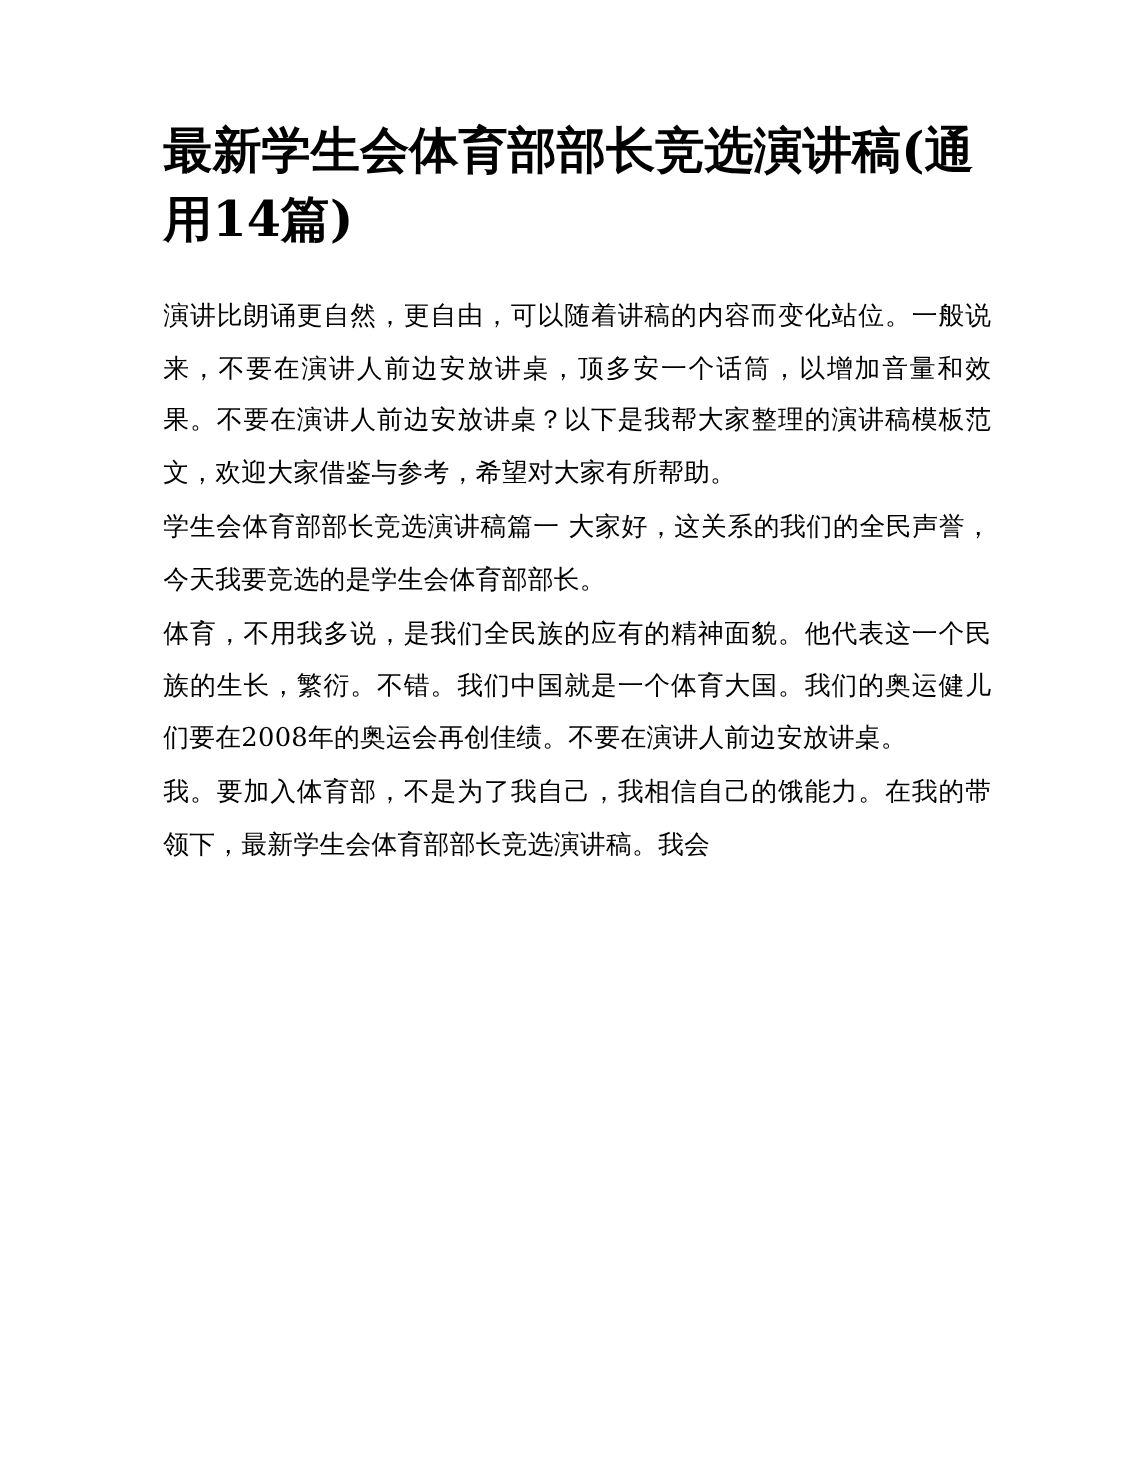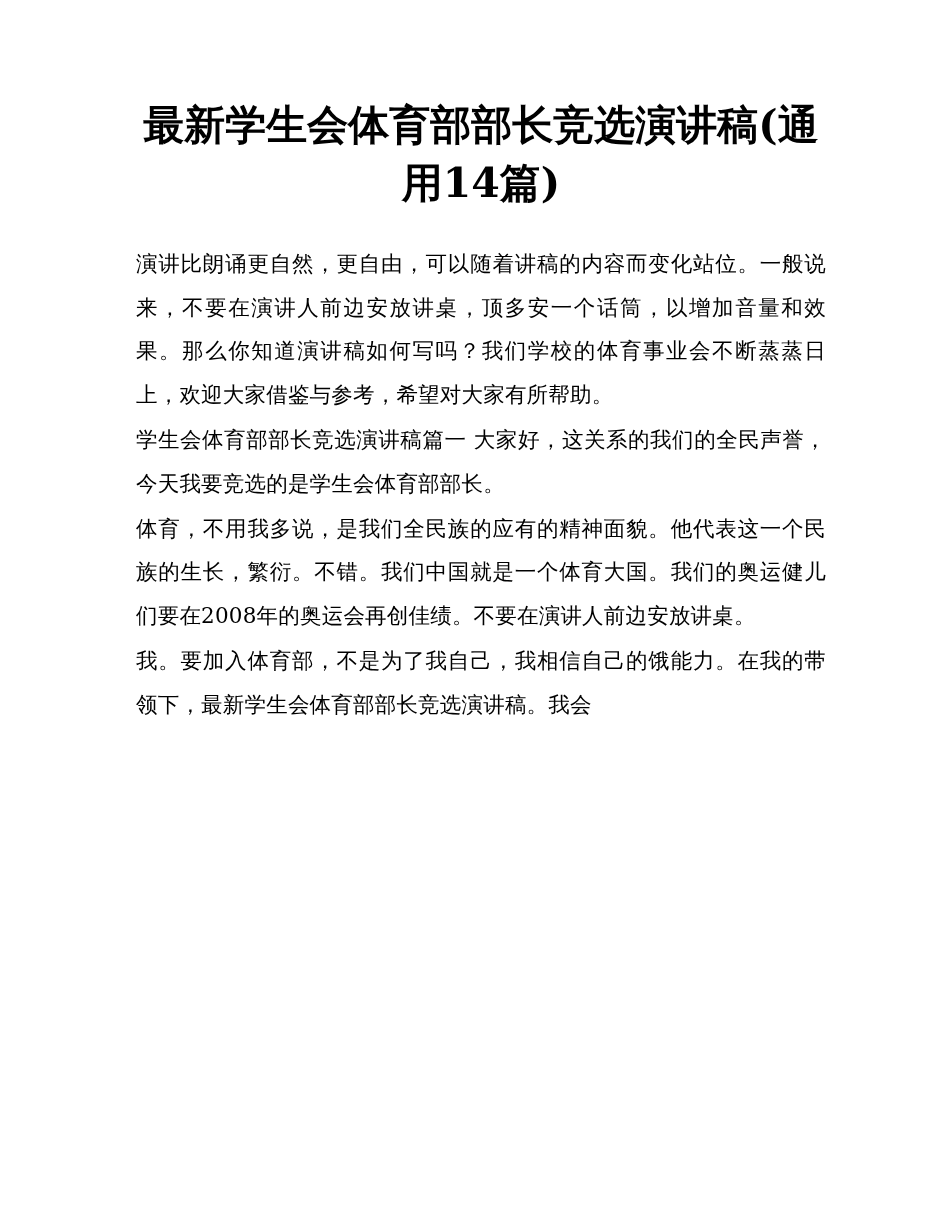--- a/index.html
+++ b/index.html
@@ -23,37 +23,37 @@
     width: 690px;
   }
   .doc-title {
     font-family: "DejaVu Serif", "Liberation Serif", serif;
     font-size: 41px;
     font-weight: 700;
     line-height: 1.42;
     color: #000000;
     letter-spacing: 0px;
     margin: 0 0 30px 0;
-    text-align: center;
+    text-align: left;
   }
   .para {
     font-family: "DejaVu Serif", "Liberation Serif", serif;
     font-size: 21.5px;
     line-height: 2.02;
     color: #000000;
     margin: 0 0 2px 0;
     text-align: justify;
     text-justify: inter-ideograph;
     letter-spacing: 0.2px;
   }
 </style>
 </head>
 <body>
 
 <div class="page">
   <div class="content">
     <h1 class="doc-title">最新学生会体育部部长竞选演讲稿(通用14篇)</h1>
-    <p class="para">演讲比朗诵更自然，更自由，可以随着讲稿的内容而变化站位。一般说来，不要在演讲人前边安放讲桌，顶多安一个话筒，以增加音量和效果。那么你知道演讲稿如何写吗？我们学校的体育事业会不断蒸蒸日上，欢迎大家借鉴与参考，希望对大家有所帮助。</p>
+    <p class="para">演讲比朗诵更自然，更自由，可以随着讲稿的内容而变化站位。一般说来，不要在演讲人前边安放讲桌，顶多安一个话筒，以增加音量和效果。不要在演讲人前边安放讲桌？以下是我帮大家整理的演讲稿模板范文，欢迎大家借鉴与参考，希望对大家有所帮助。</p>
     <p class="para">学生会体育部部长竞选演讲稿篇一 大家好，这关系的我们的全民声誉，今天我要竞选的是学生会体育部部长。</p>
     <p class="para">体育，不用我多说，是我们全民族的应有的精神面貌。他代表这一个民族的生长，繁衍。不错。我们中国就是一个体育大国。我们的奥运健儿们要在2008年的奥运会再创佳绩。不要在演讲人前边安放讲桌。</p>
     <p class="para">我。要加入体育部，不是为了我自己，我相信自己的饿能力。在我的带领下，最新学生会体育部部长竞选演讲稿。我会</p>
   </div>
 </div>
 
 </body></html>

